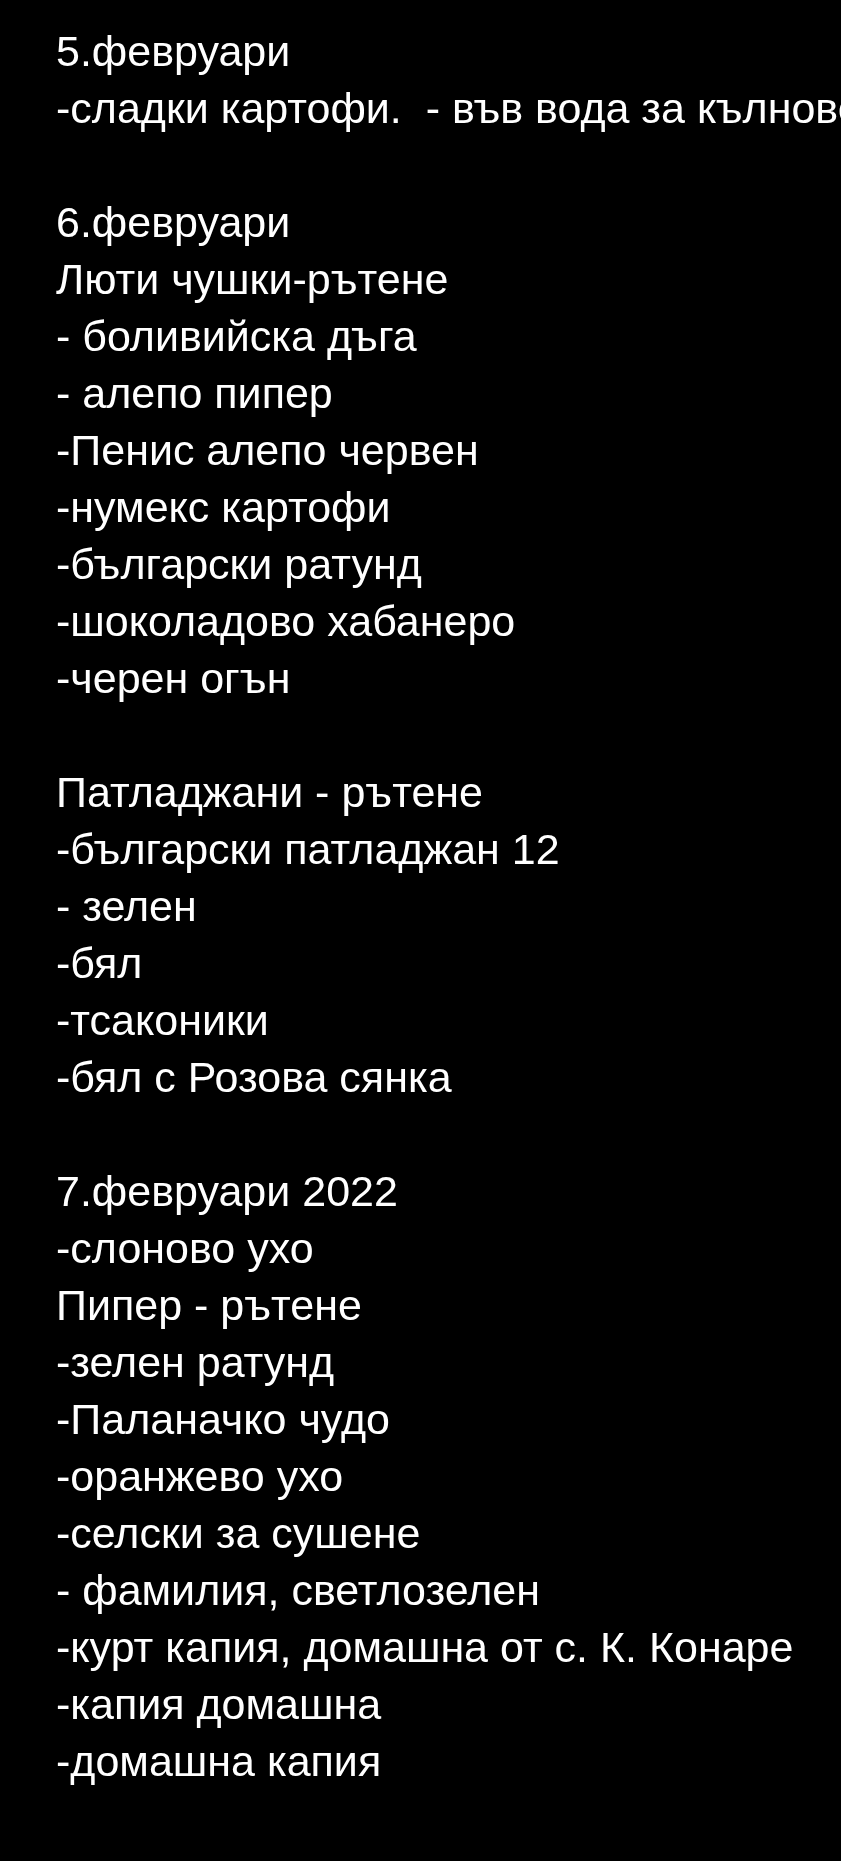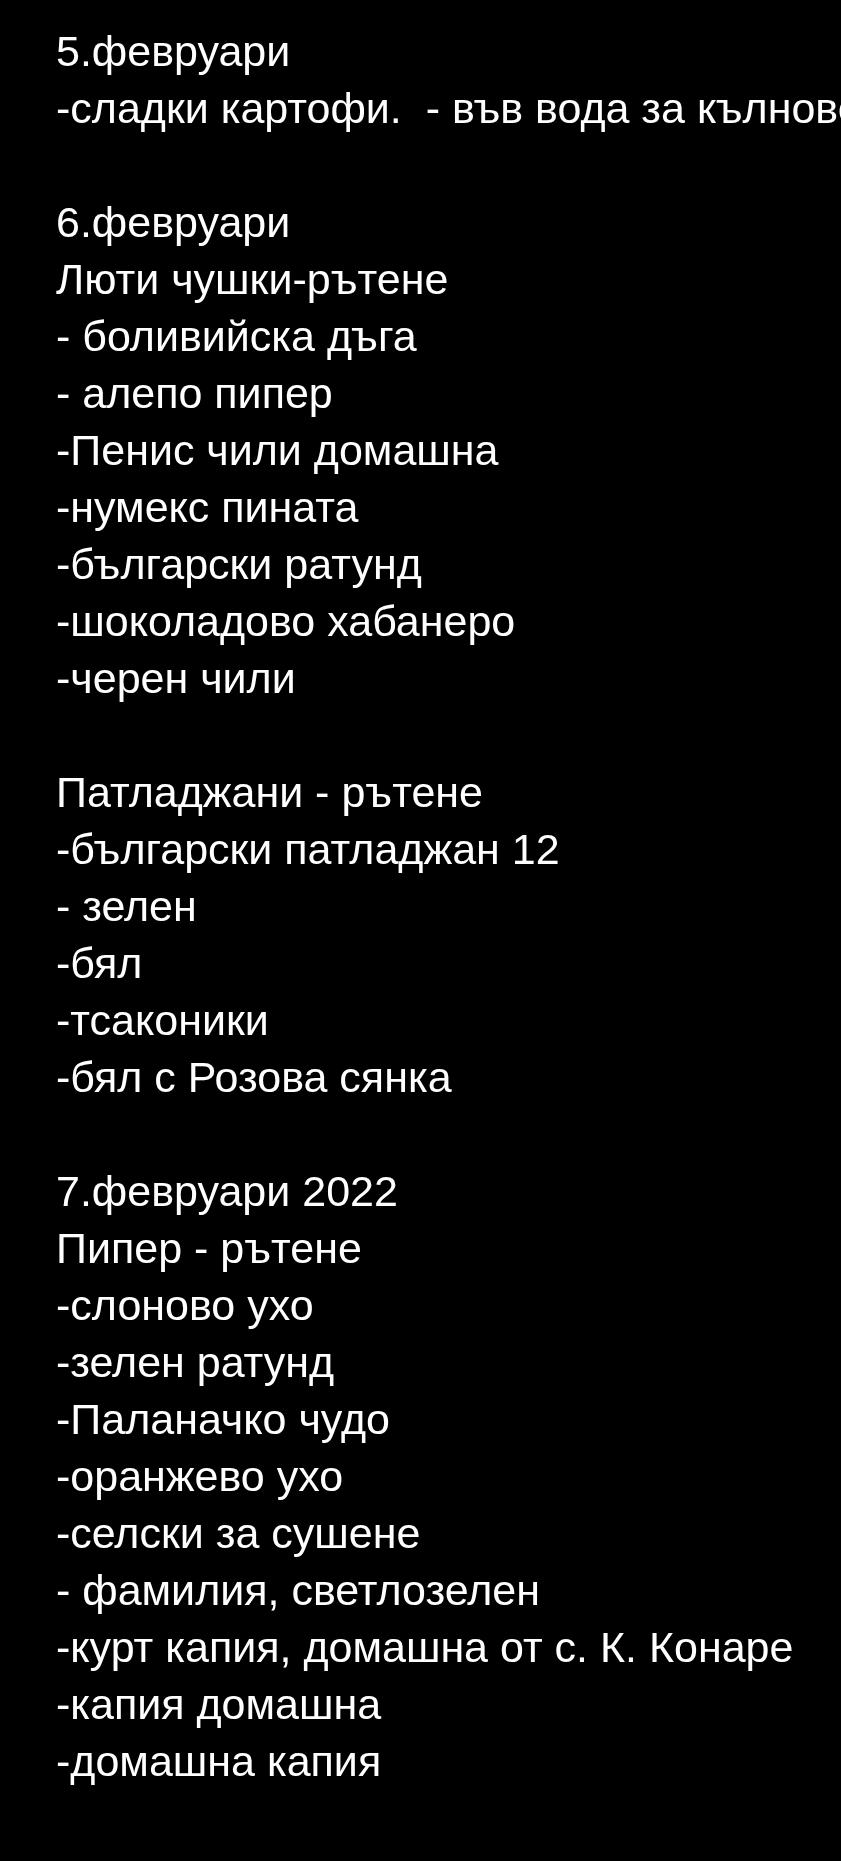--- a/index.html
+++ b/index.html
@@ -41,38 +41,38 @@
 
 <section class="note-block">
       <div class="note-line">5.февруари</div>
       <div class="note-line">-сладки картофи.  - във вода за кълнове</div>
     </section>
     <section class="note-block">
       <div class="note-line">6.февруари</div>
       <div class="note-line">Люти чушки-рътене</div>
       <div class="note-line">- боливийска дъга</div>
       <div class="note-line">- алепо пипер</div>
-      <div class="note-line">-Пенис чили домашна</div>
-      <div class="note-line">-нумекс пината</div>
+      <div class="note-line">-Пенис алепо червен</div>
+      <div class="note-line">-нумекс картофи</div>
       <div class="note-line">-български ратунд</div>
       <div class="note-line">-шоколадово хабанеро</div>
-      <div class="note-line">-черен чили</div>
+      <div class="note-line">-черен огън</div>
     </section>
     <section class="note-block">
       <div class="note-line">Патладжани - рътене</div>
       <div class="note-line">-български патладжан 12</div>
       <div class="note-line">- зелен</div>
       <div class="note-line">-бял</div>
       <div class="note-line">-тсаконики</div>
       <div class="note-line">-бял с Розова сянка</div>
     </section>
     <section class="note-block">
       <div class="note-line">7.февруари 2022</div>
+      <div class="note-line">-слоново ухо</div>
       <div class="note-line">Пипер - рътене</div>
-      <div class="note-line">-слоново ухо</div>
       <div class="note-line">-зелен ратунд</div>
       <div class="note-line">-Паланачко чудо</div>
       <div class="note-line">-оранжево ухо</div>
       <div class="note-line">-селски за сушене</div>
       <div class="note-line">- фамилия, светлозелен</div>
       <div class="note-line">-курт капия, домашна от с. К. Конаре</div>
       <div class="note-line">-капия домашна</div>
       <div class="note-line">-домашна капия</div>
     </section>
   </main>

